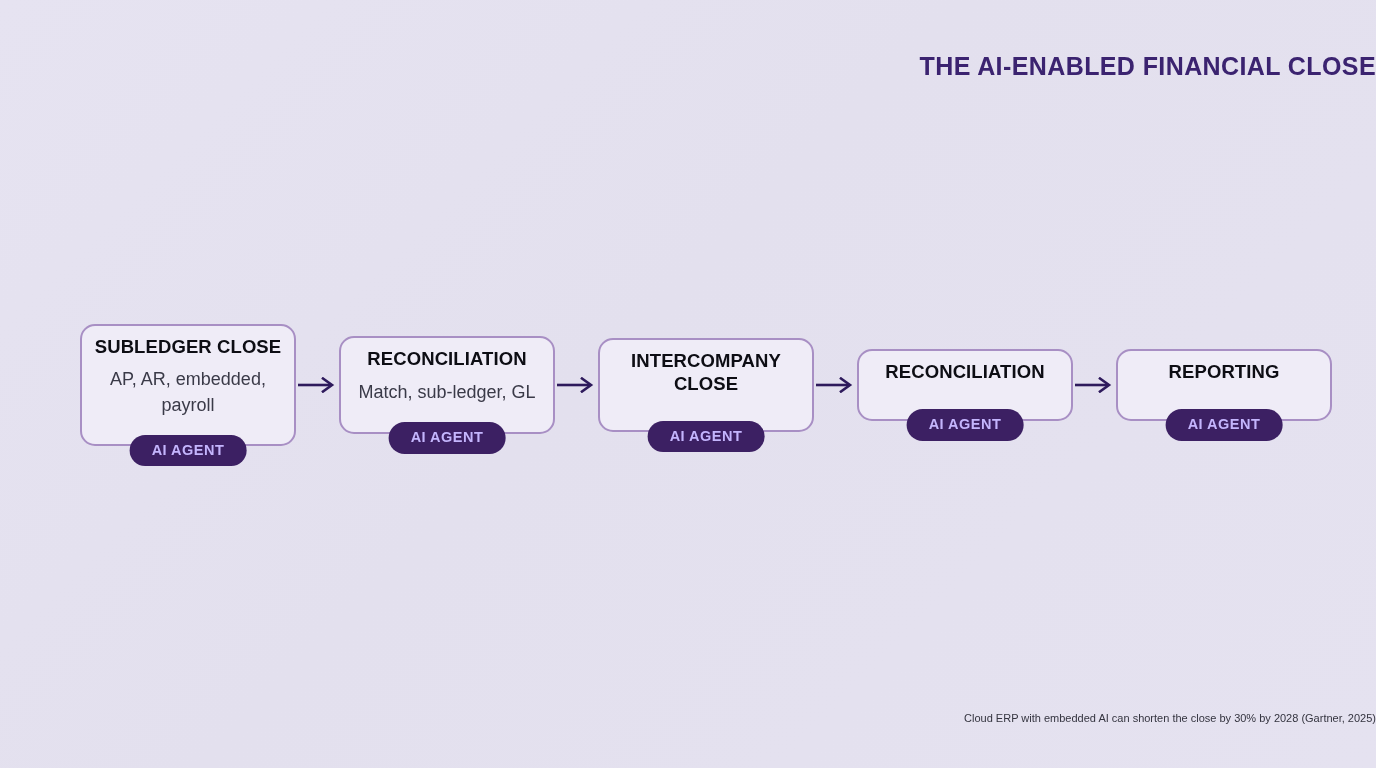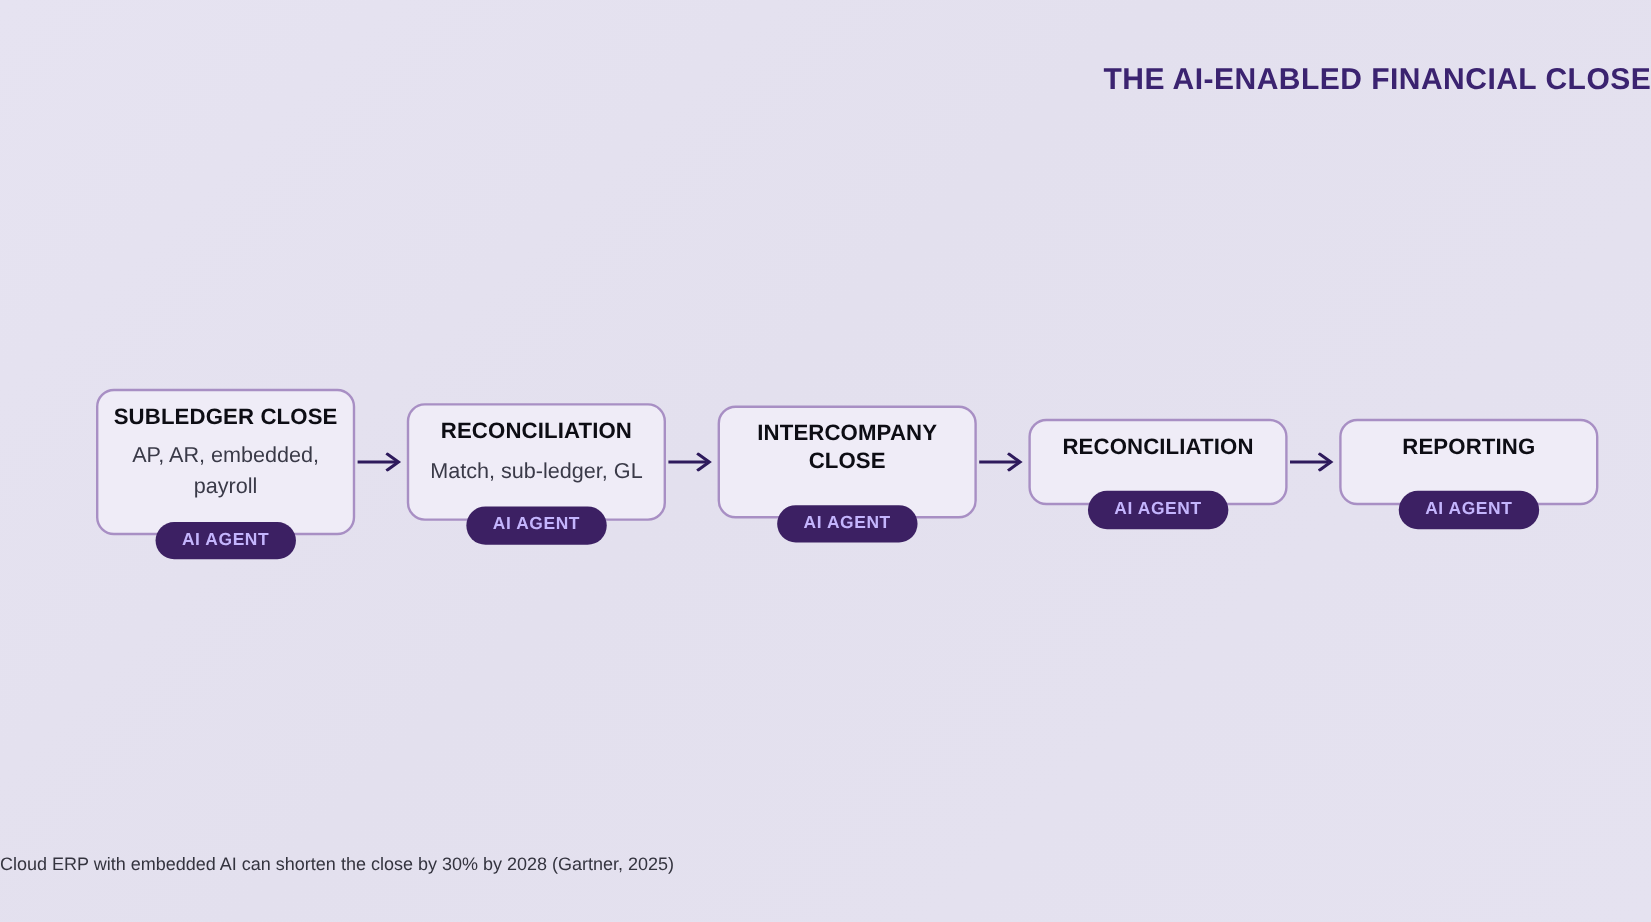--- a/index.html
+++ b/index.html
@@ -109,22 +109,22 @@
   .connector svg {
     display: block;
   }
 
   
   #footer-note {
     position: absolute;
     top: 712px;
     left: 0;
     width: 1376px;
-    text-align: left;
-    font-size: 15px;
+    text-align: right;
+    font-size: 11px;
     color: #34343f;
     white-space: nowrap;
   }
 </style>
 </head>
 <body>
 
 <div id="stage">
 
   <div id="page-title">THE AI-ENABLED FINANCIAL CLOSE</div>

